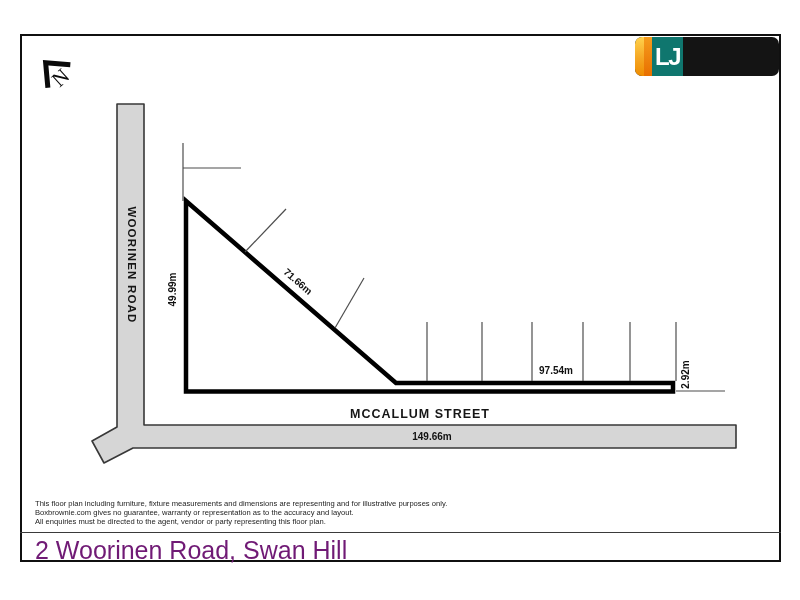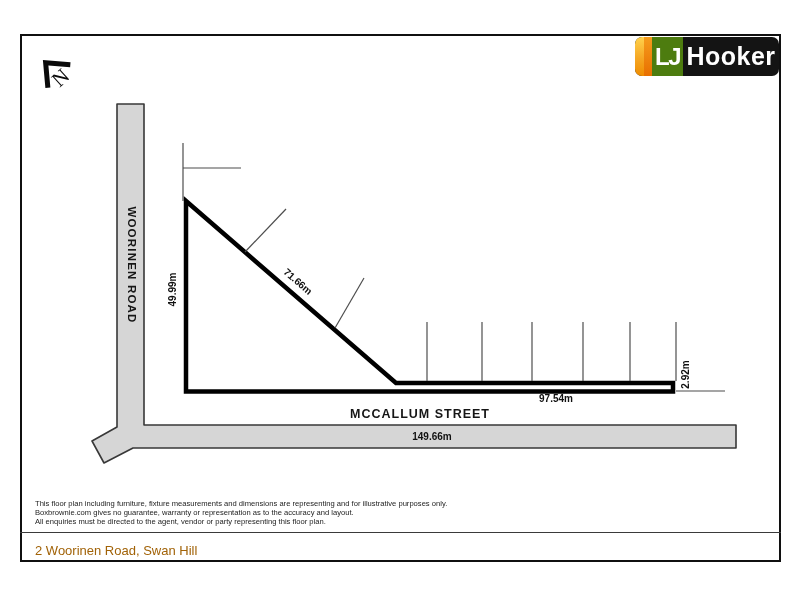--- a/index.html
+++ b/index.html
@@ -8,39 +8,39 @@
   .abs{position:absolute;}
   
   #frame{left:20px;top:34px;width:761px;height:528px;border:2.5px solid #101010;box-sizing:border-box;}
   
   #plan-svg{left:0;top:0;width:800px;height:600px;}
   
   #logo{left:635px;top:37px;width:144px;height:39px;border-radius:7px;overflow:hidden;
         display:flex;background:#141414;}
   #logo .stripe-y{width:9px;background:linear-gradient(180deg,#ffd24d 0%,#f5a623 55%,#ef8c00 100%);}
   #logo .stripe-o{width:8px;background:linear-gradient(180deg,#f59c1d 0%,#e86f00 100%);}
-  #logo .red-block{width:31px;background:#4d7c0f;display:flex;align-items:center;justify-content:center;}
+  #logo .red-block{width:31px;background:#0f766e;display:flex;align-items:center;justify-content:center;}
   #logo .red-block span{color:#fff;font-weight:bold;font-size:24px;letter-spacing:-1.5px;}
   #logo .black-block{flex:1;display:flex;align-items:center;justify-content:center;}
   #logo .black-block span{color:#fff;font-weight:bold;font-size:25px;letter-spacing:0.5px;}
   
   .dim{font-size:10px;font-weight:bold;text-align:center;white-space:nowrap;color:#111;}
   .road-label{font-weight:bold;text-align:center;white-space:nowrap;letter-spacing:1.2px;color:#161616;}
   #lbl-woorinen{left:31px;top:258px;width:200px;height:14px;font-size:11.5px;transform:rotate(90deg);}
   #lbl-mccallum{left:320px;top:407px;width:200px;font-size:12.5px;letter-spacing:1px;}
   #dim-left{left:142px;top:284px;width:60px;transform:rotate(-90deg);}
   #dim-diag{left:262px;top:276px;width:72px;transform:rotate(41deg);}
   #dim-bottom{left:402px;top:395px;width:60px;font-size:10px;margin-top:36px;}
-  #dim-upper{left:526px;top:365px;width:60px;margin-top:28px;}
+  #dim-upper{left:526px;top:365px;width:60px;}
   #dim-right{left:663px;top:369px;width:44px;transform:rotate(-90deg);}
   
   #disclaimer{left:35px;top:499px;font-size:7.6px;line-height:9.2px;color:#1c1c1c;}
   #separator{left:20px;top:532px;width:761px;height:0;border-top:1.3px solid #3a3a3a;}
   #address-bar{left:20px;top:533px;width:761px;height:27px;display:flex;align-items:center;}
-  #address-bar span{margin-left:15px;font-size:13px;color:#a16207;margin-top:8px;}
+  #address-bar span{margin-left:15px;font-size:25px;color:#701a75;margin-top:8px;}
 </style>
 </head>
 <body>
 
 <div id="canvas">
 
   <div id="frame" class="abs"></div>
 
   <svg id="plan-svg" class="abs" viewBox="0 0 800 600">
 
@@ -67,23 +67,20 @@
       <text x="1" y="17" text-anchor="middle" font-family="Liberation Serif, serif" font-size="21" fill="#0a0a0a">N</text>
     </g>
   </svg>
 
   <div id="logo" class="abs">
     <div class="stripe-y"></div>
     <div class="stripe-o"></div>
     <div class="red-block">
       <span>LJ</span>
     </div>
-    <div class="black-block">
-      <span>Hooker</span>
-    </div>
   </div>
 
   <div id="lbl-woorinen" class="abs road-label">WOORINEN ROAD</div>
   <div id="lbl-mccallum" class="abs road-label">MCCALLUM STREET</div>
 
   <div id="dim-left" class="abs dim">49.99m</div>
   <div id="dim-diag" class="abs dim">71.66m</div>
   <div id="dim-bottom" class="abs dim">149.66m</div>
   <div id="dim-upper" class="abs dim">97.54m</div>
   <div id="dim-right" class="abs dim">2.92m</div>

